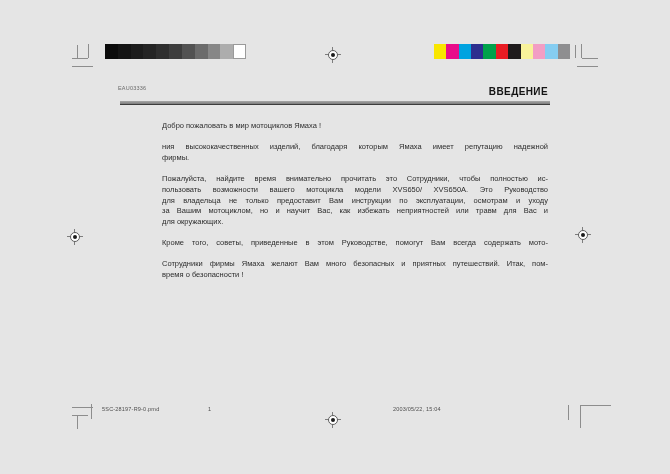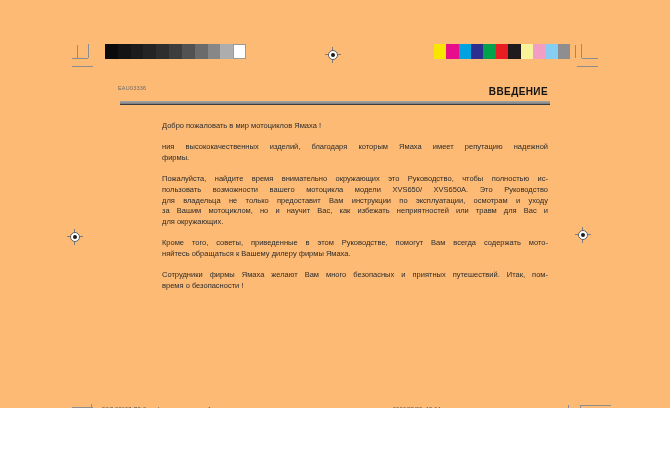--- a/index.html
+++ b/index.html
@@ -1,17 +1,17 @@
 <!DOCTYPE html>
 <html><head>
 <meta charset="utf-8">
 <style>
   html,body{margin:0;padding:0;background:#ffffff;}
   .page{
-    position:relative;width:670px;height:408px;background:#fdba74;overflow:hidden;
+    position:relative;width:670px;height:474px;background:#e5e5e5;overflow:hidden;
     font-family:"Liberation Sans","DejaVu Sans",sans-serif;color:#2e2e2e;
   }
   
   .mark{position:absolute;background:#8d8d8d;}
   
   .calbar{position:absolute;display:flex;height:15px;}
   .calbar .swatch{flex:1;height:100%;}
   #graybar{left:105px;top:44px;width:141px;}
   #graybar .swatch:last-child{box-shadow:inset 0 0 0 1px #9a9a9a;}
   #colorbar{left:434px;top:44px;width:136px;}
@@ -127,29 +127,28 @@
 
   <div class="body-text" id="body-text">
       <div class="paragraph">
         <div class="line para-last">Добро пожаловать в мир мотоциклов Ямаха !</div>
       </div>
       <div class="paragraph">
         <div class="line">ния высококачественных изделий, благодаря которым Ямаха имеет репутацию надежной</div>
         <div class="line para-last">фирмы.</div>
       </div>
       <div class="paragraph">
-        <div class="line">Пожалуйста, найдите время внимательно окружающих это Руководство, чтобы полностью ис-</div>
+        <div class="line">Пожалуйста, найдите время внимательно прочитать это Сотрудники, чтобы полностью ис-</div>
         <div class="line">пользовать возможности вашего мотоцикла модели XVS650/ XVS650A. Это Руководство</div>
         <div class="line">для владельца не только предоставит Вам инструкции по эксплуатации, осмотрам и уходу</div>
         <div class="line">за Вашим мотоциклом, но и научит Вас, как избежать неприятностей или травм для Вас и</div>
         <div class="line para-last">для окружающих.</div>
       </div>
       <div class="paragraph">
         <div class="line">Кроме того, советы, приведенные в этом Руководстве, помогут Вам всегда содержать мото-</div>
-        <div class="line para-last">няйтесь обращаться к Вашему дилеру фирмы Ямаха.</div>
       </div>
       <div class="paragraph">
         <div class="line">Сотрудники фирмы Ямаха желают Вам много безопасных и приятных путешествий. Итак, пом-</div>
         <div class="line para-last">время о безопасности !</div>
       </div>
     </div>
 
   <div class="footer-text" id="footer-filename">5SC-28197-R9-0.pmd</div>
   <div class="footer-text" id="footer-page">1</div>
   <div class="footer-text" id="footer-time">2003/05/22, 15:04</div>

